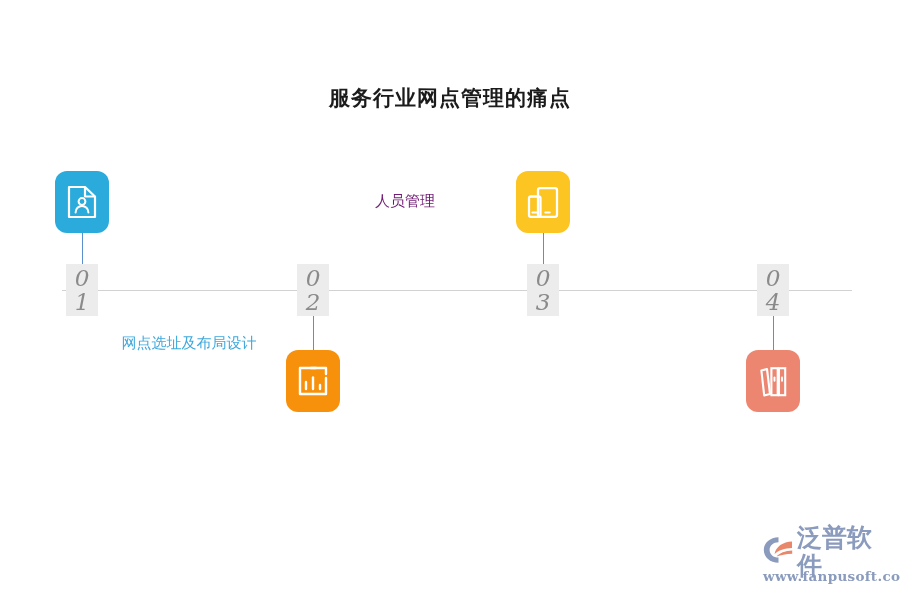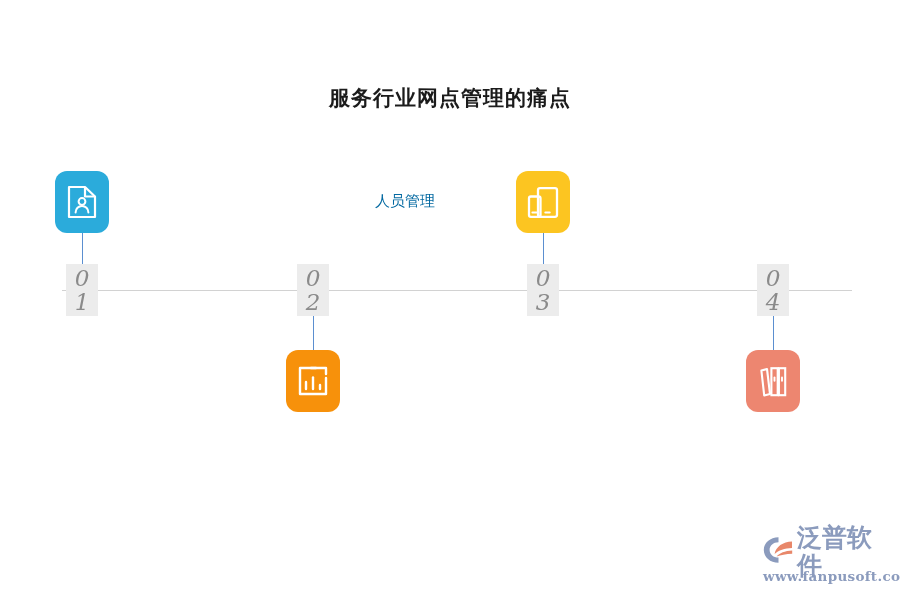--- a/index.html
+++ b/index.html
@@ -115,21 +115,21 @@
     left: 118px;
     top: 328px;
     width: 142px;
     text-align: center;
     color: #3fa9dd;
     white-space: normal;
   }
   #label-2 {
     left: 375px;
     top: 186px;
-    color: #0369a1;
+    color: #701a75;
   }
   #label-3 {
     left: 602px;
     top: 328px;
     color: #ee9585;
   }
 
   
   .logo {
     position: absolute;
@@ -224,20 +224,21 @@
   <div class="icon-tile" id="icon-4">
     <svg width="30" height="32" viewBox="0 0 30 32" fill="none" aria-hidden="true">
       <path d="M3.4 5.6 L9.0 4.0 L12.0 29.0 L6.2 30.4 Z" stroke="#ffffff" stroke-width="2.1" fill="none" stroke-linejoin="round"></path>
       <rect x="13.4" y="3.2" width="6.3" height="27" stroke="#ffffff" stroke-width="2.1" fill="none"></rect>
       <rect x="20.9" y="3.2" width="6.3" height="27" stroke="#ffffff" stroke-width="2.1" fill="none"></rect>
       <path d="M16.5 12.4 v3.4" stroke="#ffffff" stroke-width="1.9" stroke-linecap="round"></path>
       <path d="M24.0 12.4 v3.4" stroke="#ffffff" stroke-width="1.9" stroke-linecap="round"></path>
     </svg>
   </div>
 
+  <div class="label" id="label-1">网点选址及布局设计</div>
   <div class="label" id="label-2">人员管理</div>
 
   <div class="logo">
     <div class="logo-row">
       <span class="logo-mark">
         <svg width="32" height="30" viewBox="0 0 32 30" aria-hidden="true">
           <path d="M16.5 2.2 C8.2 2.2 1.8 7.8 1.8 14.9 C1.8 22.1 8.2 27.7 16.5 27.7 L16.5 22.6 C11.4 22.6 7.6 19.2 7.6 14.9 C7.6 10.7 11.4 7.3 16.5 7.3 Z" fill="#8b9bbd"></path>
           <path d="M30.0 6.6 C21.0 6.8 13.8 11.9 12.6 18.9 C16.5 15.4 22.6 13.2 30.0 13.0 Z" fill="#e8876a"></path>
           <path d="M30.2 15.6 C23.0 15.9 17.3 18.2 14.6 21.6 C18.6 20.0 24.0 19.0 30.2 18.8 Z" fill="#e8876a"></path>
         </svg>

